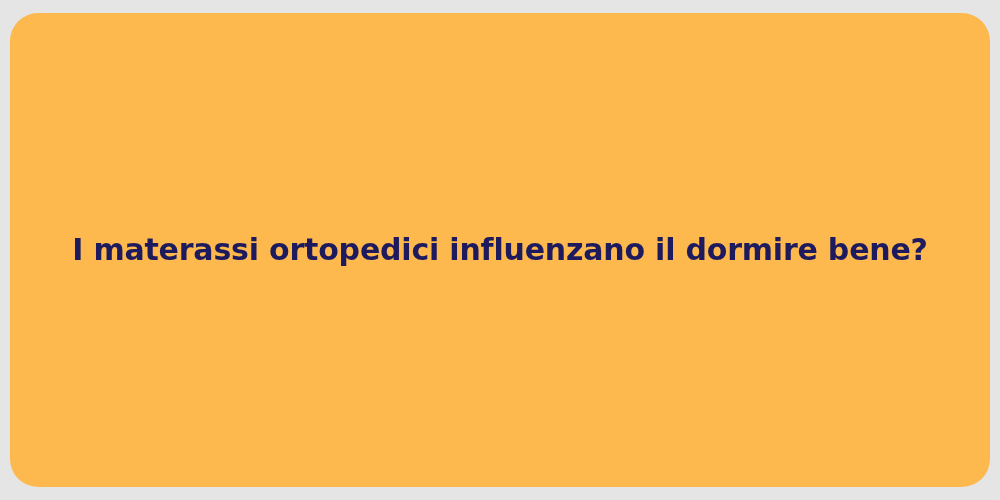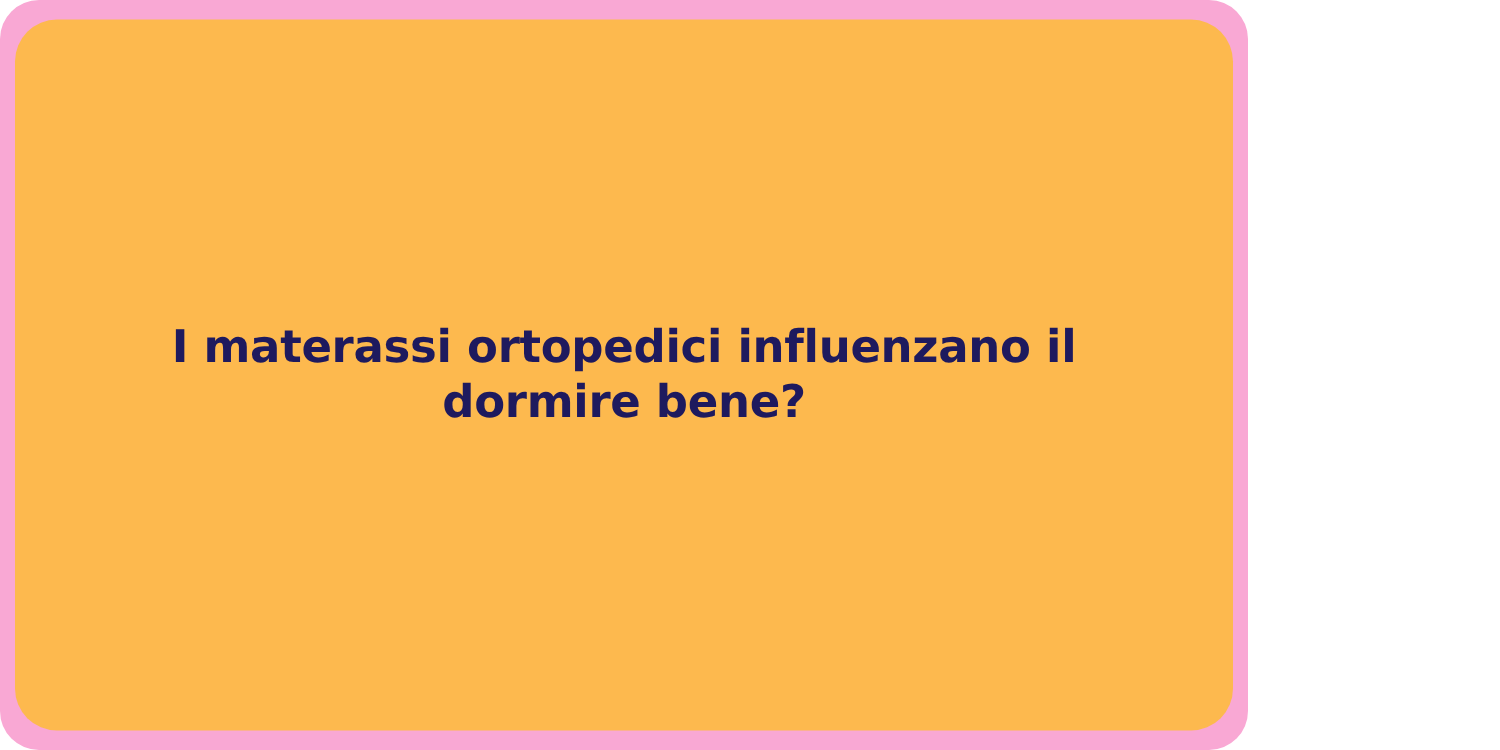--- a/index.html
+++ b/index.html
@@ -12,28 +12,27 @@
     width: 1000px;
     height: 500px;
     overflow: hidden;
     font-family: "DejaVu Sans", sans-serif;
   }
 
   
   .frame {
     position: relative;
     box-sizing: border-box;
-    width: 832px;
+    width: 1000px;
     height: 500px;
-    background: #f9a8d4;
+    background: #e5e5e5;
     display: flex;
     align-items: center;
     justify-content: center;
     padding: 13px 10px;
-    border-radius: 26px;
   }
 
   
   .card {
     box-sizing: border-box;
     width: 100%;
     height: 100%;
     background: #FDB94E;
     border-radius: 28px;
     display: flex;

